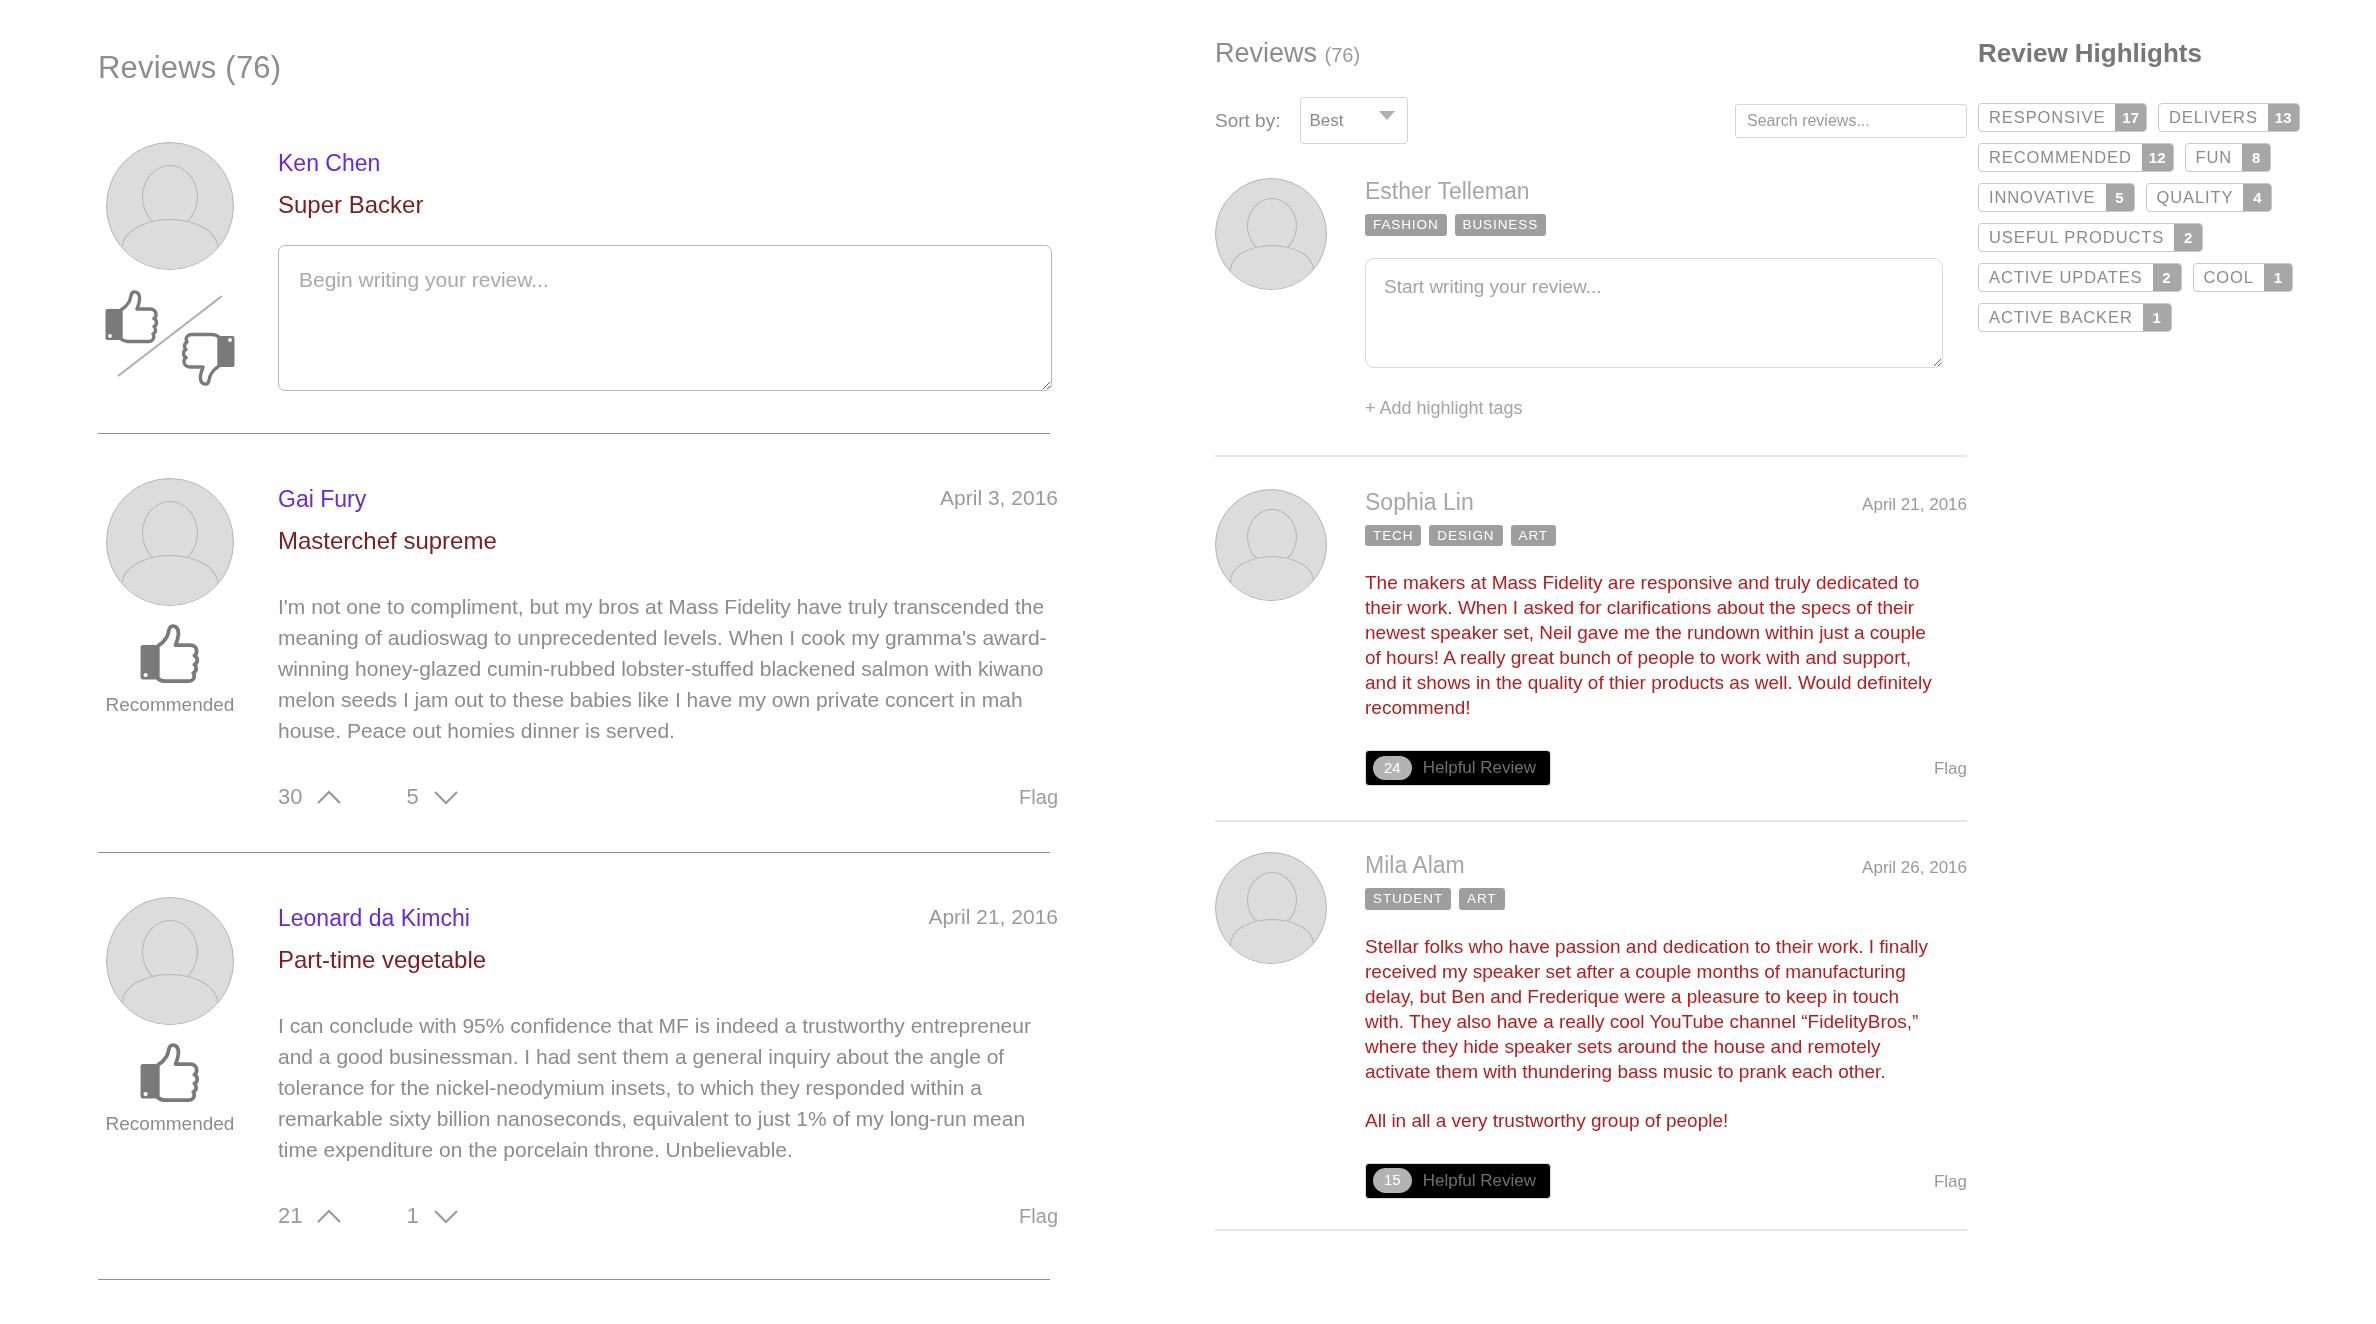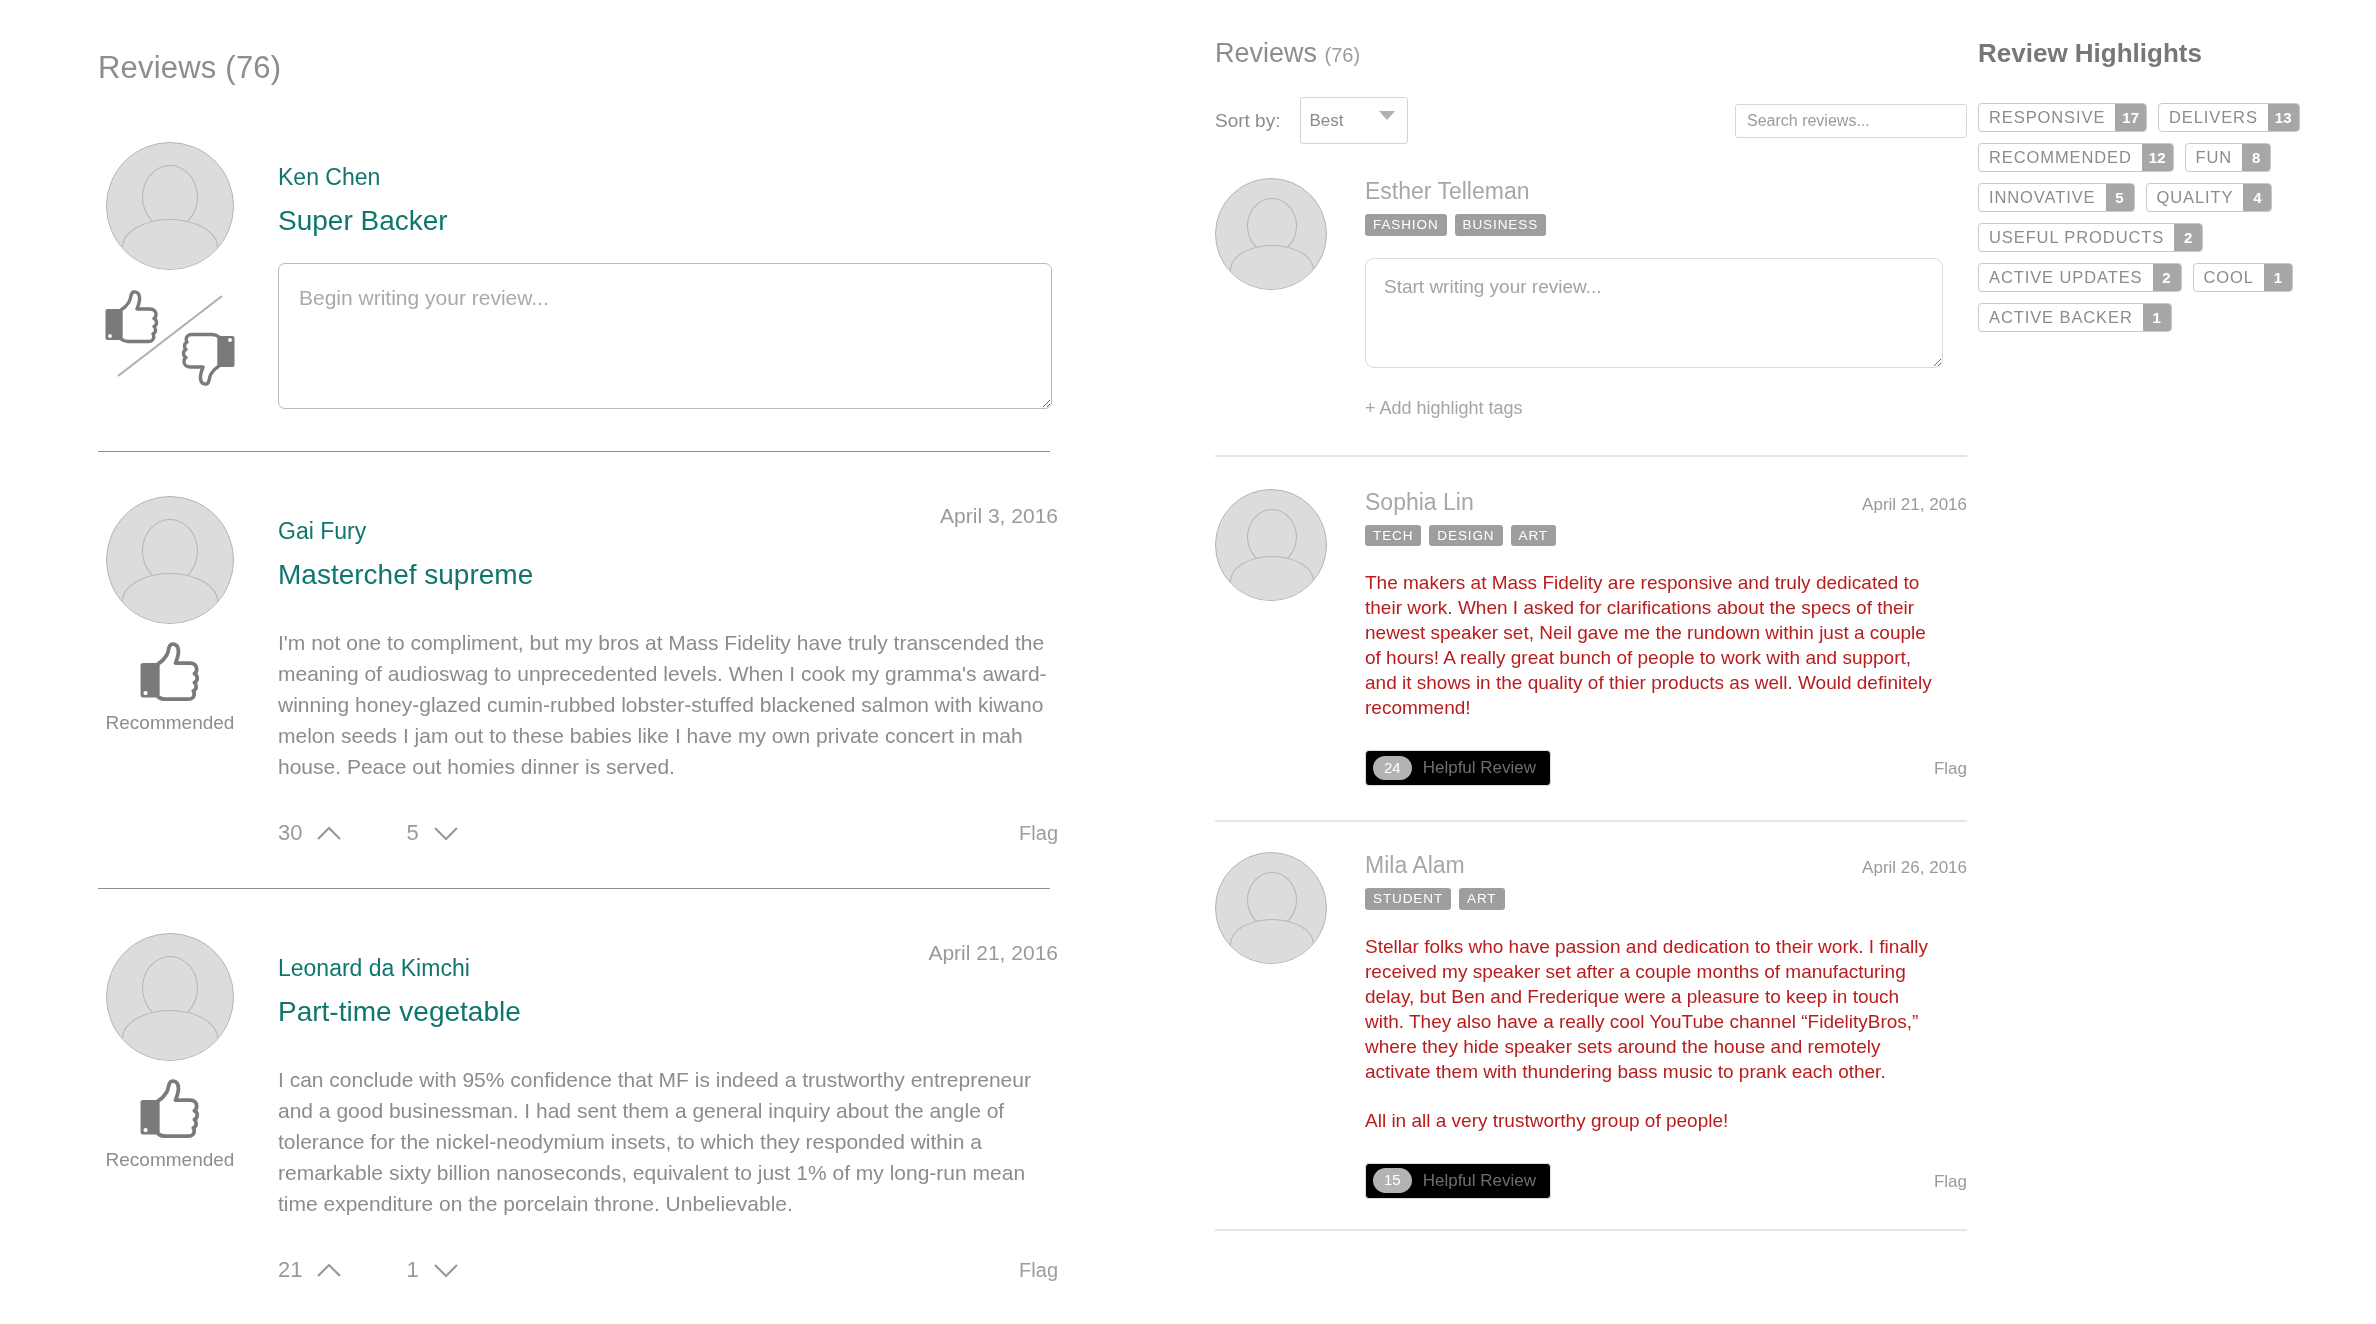--- a/index.html
+++ b/index.html
@@ -27,22 +27,22 @@
 
   .l-row { display: flex; }
   .l-side { width: 144px; flex: none; display: flex; flex-direction: column;
             align-items: center; }
   .l-main { flex: 1; padding-left: 36px; position: relative; }
 
   .l-av { width: 128px; height: 128px; }
   .l-av .head { width: 56px; height: 64px; left: 35px; top: 22px; border-radius: 50%; }
   .l-av .body { width: 96px; height: 56px; left: 15px; top: 76px; }
 
-  .l-name { font-size: 23px; color: #0f766e; margin-top: 22px; }
-  .l-sub  { font-size: 28px; color: #0f766e; margin-top: 14px; }
+  .l-name { font-size: 23px; color: #6d28d9; margin-top: 8px; }
+  .l-sub  { font-size: 24px; color: #7f1d1d; margin-top: 14px; }
   .l-date { position: absolute; right: 0; top: 8px; font-size: 21px; color: #9a9a9a; }
 
   .l-textarea { margin-top: 26px; width: 774px; height: 146px;
                 border: 1px solid #b9b9b9; border-radius: 7px;
                 padding: 22px 20px; font-size: 21px; color: #a9a9a9;
                 background: #fff; font-family: "Liberation Sans", sans-serif; }
   .l-textarea::placeholder { color: #a9a9a9; }
 
   .l-body { margin-top: 36px; font-size: 21px; line-height: 31px;
             color: #8c8c8c; width: 780px; }

